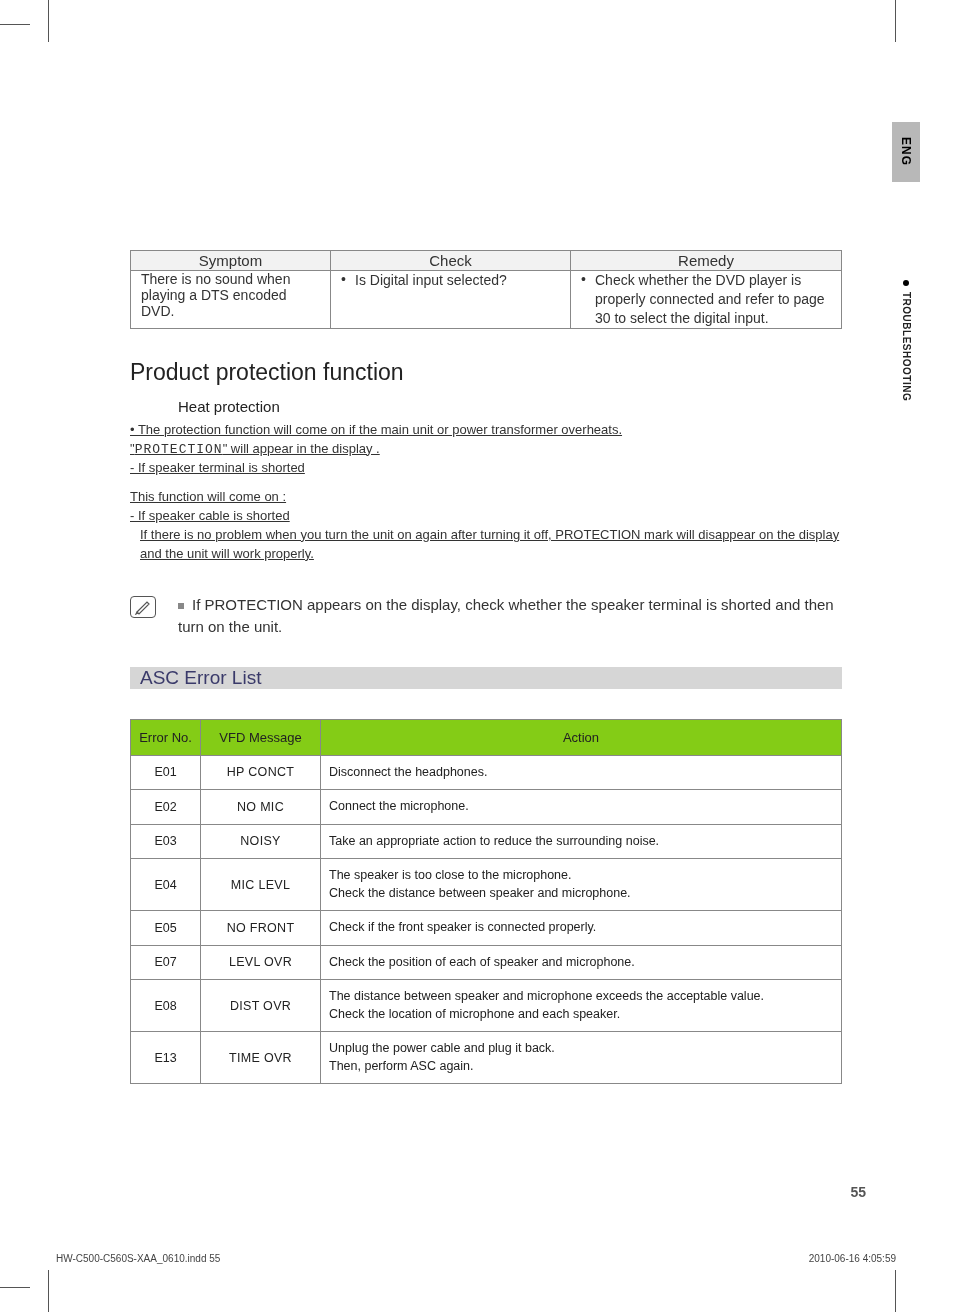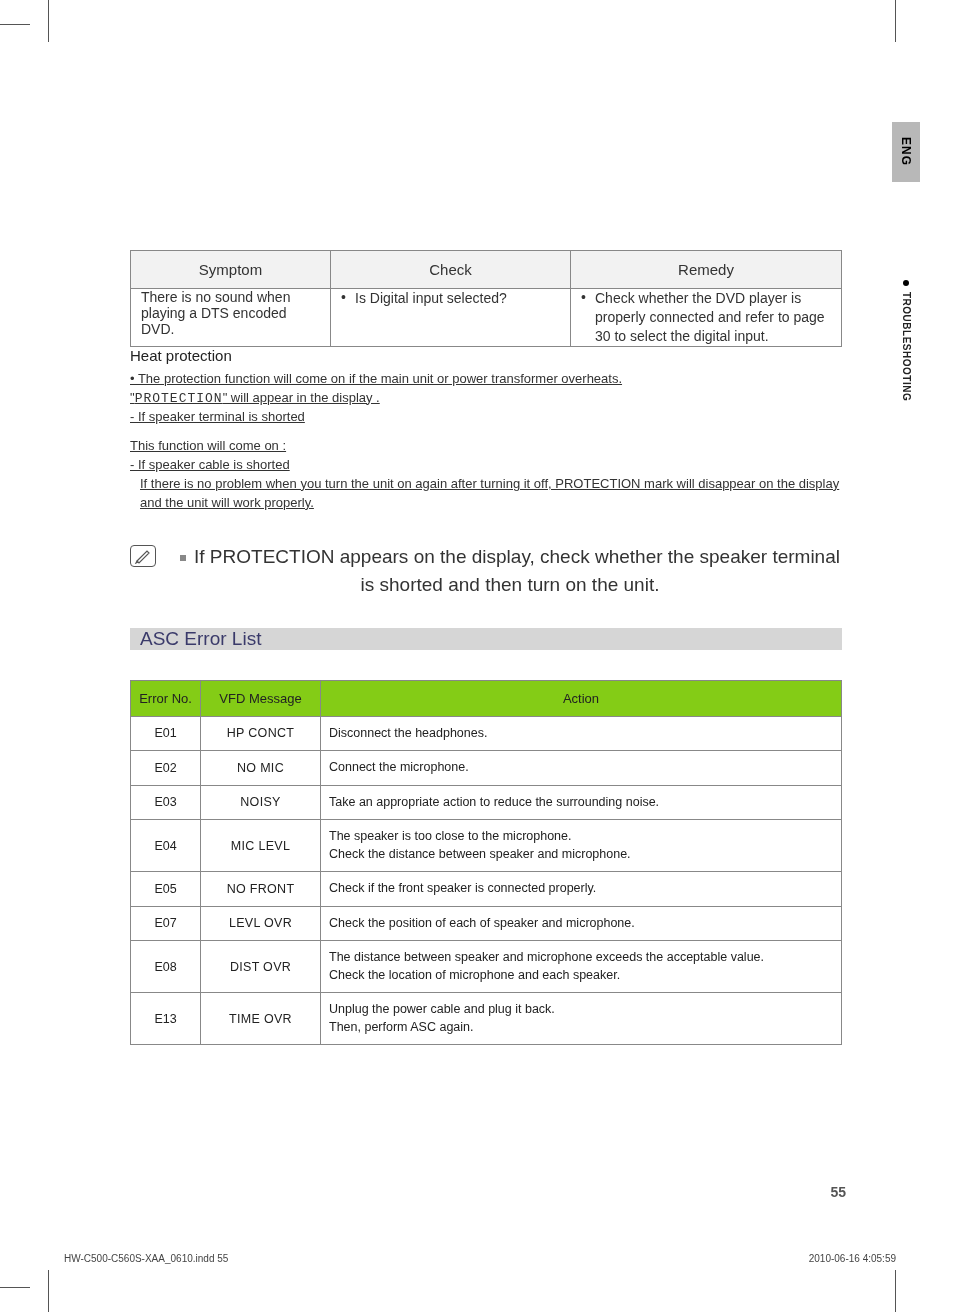--- a/index.html
+++ b/index.html
@@ -13,49 +13,49 @@
   .crop-br-v { position: absolute; bottom: 0; right: 58px; width: 1px; height: 42px; background: #555; }
 
   .side-tab-lang { position: absolute; top: 122px; right: 34px; width: 28px; height: 60px; background: #b8b8b8; color: #000; font-size: 12px; font-weight: bold; writing-mode: vertical-rl; text-orientation: mixed; display: flex; align-items: center; justify-content: center; letter-spacing: 1px; }
   .side-tab-section { position: absolute; top: 280px; right: 34px; width: 28px; height: 200px; font-size: 10px; writing-mode: vertical-rl; text-orientation: mixed; display: flex; align-items: center; justify-content: flex-start; }
   .side-tab-section .dot { display:inline-block; width:6px; height:6px; border-radius:50%; background:#000; margin-bottom:6px; }
   .side-tab-section .txt { font-weight: bold; letter-spacing: 0.5px; }
 
   .content { position: absolute; left: 130px; top: 250px; width: 712px; }
 
   table.troubleshoot { width: 100%; border-collapse: collapse; border: 1px solid #888; }
-  table.troubleshoot th { background: #f2f2f2; font-weight: normal; font-size: 15px; padding: 10px 8px; border: 1px solid #888; text-align: center; color:#333; }
+  table.troubleshoot th { background: #f2f2f2; font-weight: normal; font-size: 15px; padding: 1px 8px; border: 1px solid #888; text-align: center; color:#333; }
   table.troubleshoot td { font-size: 14px; padding: 0 10px; border: 1px solid #888; vertical-align: top; color:#333;margin-top:21px; }
   table.troubleshoot td .bullet-row { display:flex; }
   table.troubleshoot td .bullet-row .b { width:14px; flex:none; }
   table.troubleshoot td .bullet-row .t { flex:1; line-height:1.35; }
 
   h2.section-title { font-size: 23px; font-weight: normal; color: #222; margin: 30px 0 12px 0; }
-  h3.sub-title { font-size: 15px; font-weight: normal; color: #222; margin-bottom: 6px; }
+  h3.sub-title { font-size: 15px; font-weight: normal; color: #222; margin-bottom: 6px; margin-left: 48px; }
   .body-text { font-size: 13px; color: #333; line-height: 1.45; text-decoration: underline; }
   .body-text .mono { font-family: "Courier New", monospace; letter-spacing: 1px; }
   .body-text .bullet { display:block; }
 
   .note-row { display:flex; margin-top: 30px; align-items:flex-start; }
   .note-icon { width: 26px; height: 22px; border: 1.5px solid #555; border-radius: 4px; position: relative; flex:none; margin-right: 22px; margin-top:2px; }
   .note-icon svg { position:absolute; top:2px; left:3px; }
-  .note-text { font-size: 19px; color:#333; line-height:1.5;text-align:center; }
+  .note-text { font-size: 15px; color:#333; line-height:1.5; }
   .note-text .sq { display:inline-block; width:6px; height:6px; background:#888; margin-right:8px; vertical-align: middle; }
 
   .asc-bar { margin-top: 28px; background: #d6d6d6; padding: 0 10px; font-size: 19px; color: #3a3a6a; }
 
   table.asc { width:100%; border-collapse: collapse; border:1px solid #888; margin-top: 30px; }
   table.asc th { background:#84cc16; font-size:13px; font-weight:normal; padding:10px 6px; border:1px solid #888; text-align:center; }
   table.asc td { font-size:12.5px; padding:8px 8px; border:1px solid #888; vertical-align: middle; }
   table.asc td.err { text-align:center; font-weight:normal; width:70px; }
   table.asc td.msg { text-align:center; width:120px; letter-spacing:0.3px; }
   table.asc td.act { line-height:1.4; }
 
-  .page-num { position:absolute; right: 108px; bottom: 112px; font-size: 14px; color:#555; font-weight:bold; }
-  .footer { position:absolute; left:64px; bottom:48px; right:58px; font-size:10px; color:#444; display:flex; justify-content:space-between; }
+  .page-num { position:absolute; right: 88px; bottom: 112px; font-size: 14px; color:#555; font-weight:bold; }
+  .footer { position:absolute; left:56px; bottom:48px; right:58px; font-size:10px; color:#444; display:flex; justify-content:space-between; }
 </style>
 </head>
 <body>
 <div class="page">
 
 <div class="crop-tl-v"></div>
 <div class="crop-tl-h"></div>
 <div class="crop-tr-v"></div>
 <div class="crop-bl-v"></div>
 <div class="crop-bl-h"></div>
@@ -89,20 +89,21 @@
         <td>
           <div class="bullet-row">
                 <span class="b">•</span>
                 <span class="t">Check whether the DVD player is properly connected and refer to page 30 to select the digital input.</span>
               </div>
         </td>
       </tr>
     </tbody>
   </table>
 
+  <h2 class="section-title">Product protection function</h2>
   <h3 class="sub-title">Heat protection</h3>
   <div class="body-text">
     <span class="bullet">• The protection function will come on if the main unit or power transformer overheats.</span>
     <span class="bullet">
       <span>"</span><span class="mono">PROTECTION</span><span>" will appear in the display .</span>
     </span>
     <span class="bullet">- If speaker terminal is shorted</span>
     <span class="bullet" style="margin-top:10px">This function will come on :</span>
     <span class="bullet">- If speaker cable is shorted</span>
     <span class="bullet" style="padding-left:10px">  If there is no problem when you turn the unit on again after turning it off, PROTECTION mark will disappear on the display and the unit will work properly.</span>

